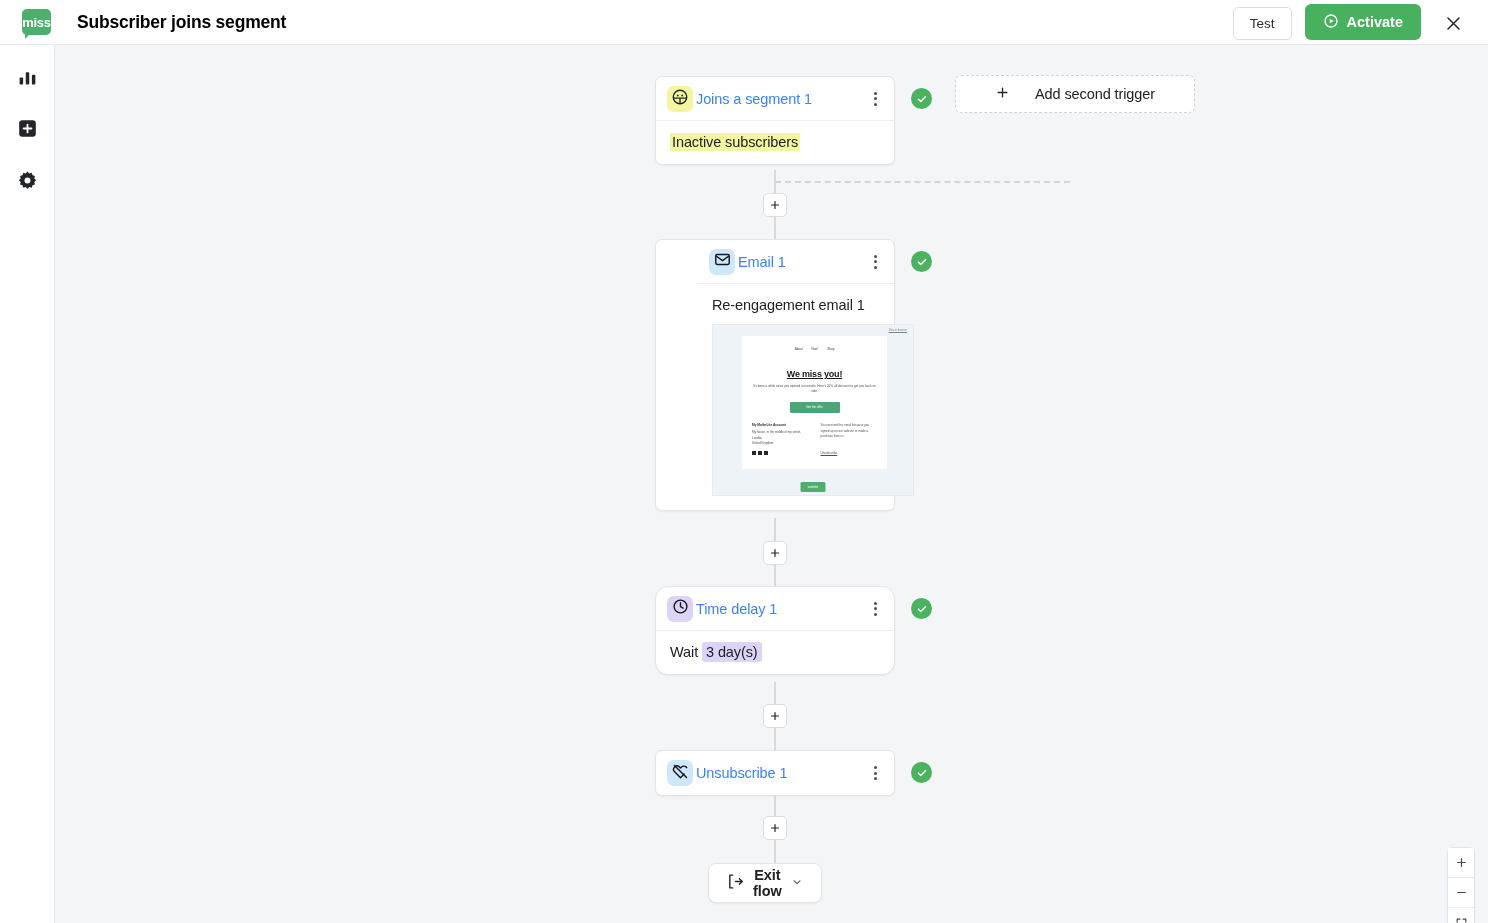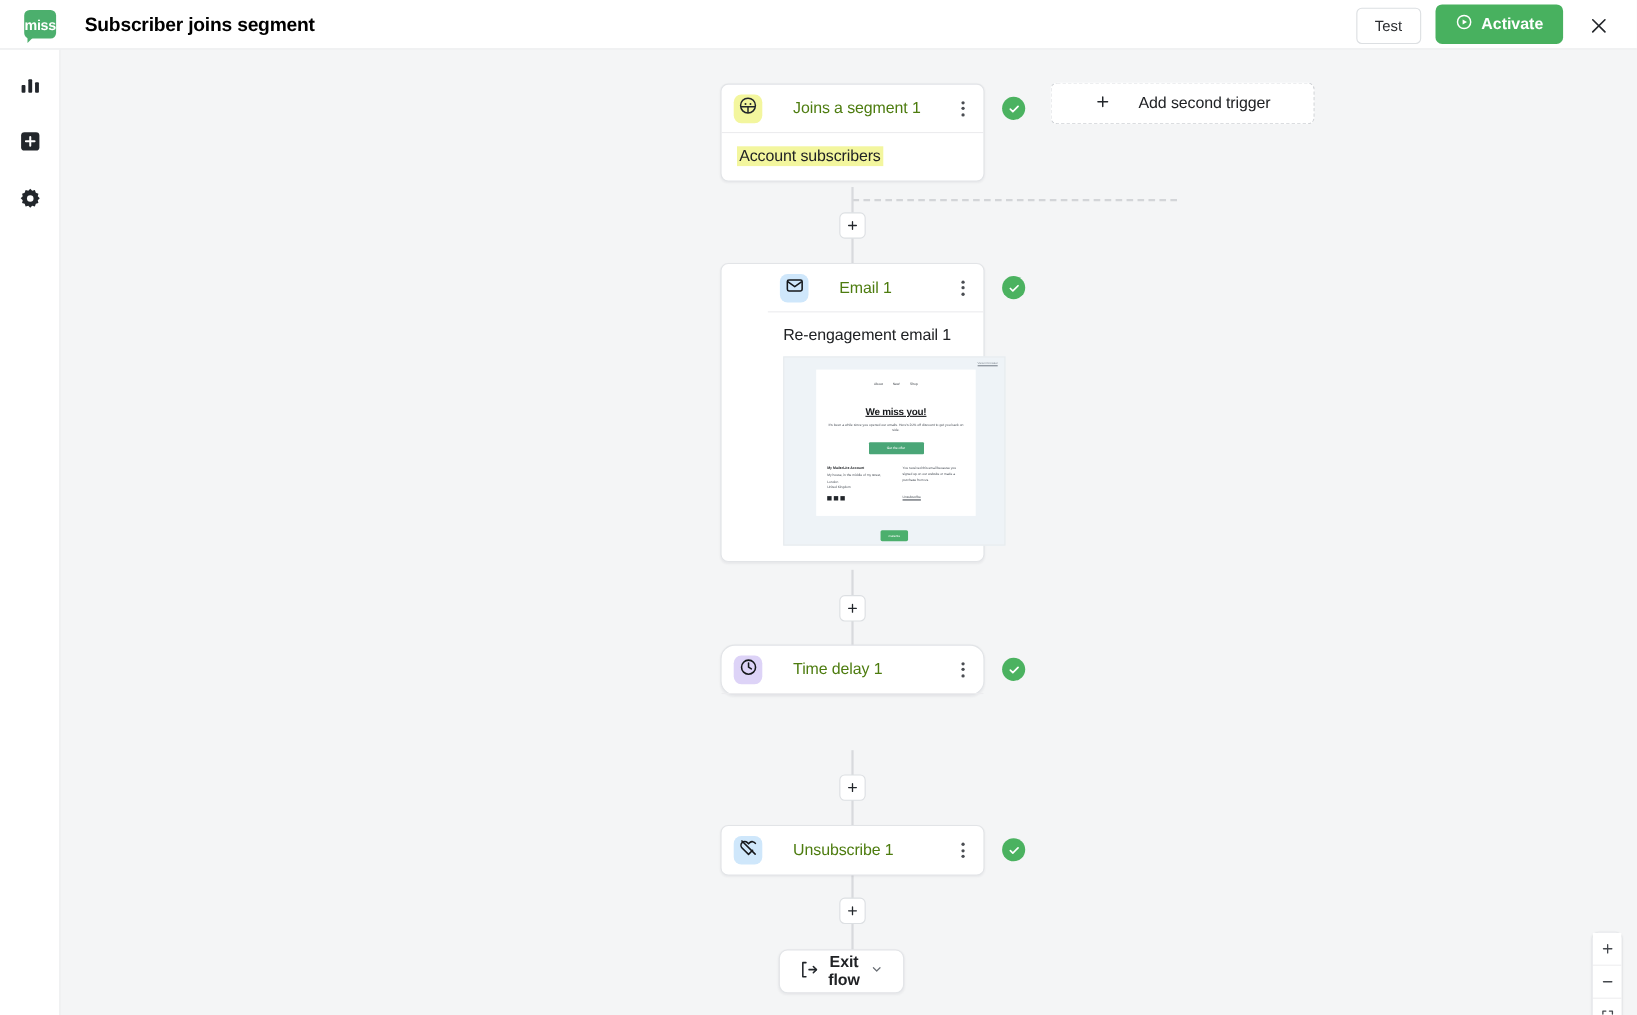--- a/index.html
+++ b/index.html
@@ -89,21 +89,21 @@
   }
   .node-head {
     height: 44px; display: flex; align-items: center; padding: 0 10px 0 11px;
   }
   .node-head.with-body { border-bottom: 1px solid #ececee; }
   .node-icon {
     width: 26px; height: 26px; border-radius: 7px;
     display: flex; align-items: center; justify-content: center; flex: 0 0 auto;
   }
   .node-title {
-    margin-left: 28px; font-size: 14.5px; color: #4d7c0f; letter-spacing: -.1px;
+    margin-left: 3px; font-size: 14.5px; color: #3b82f6; letter-spacing: -.1px;
     white-space: nowrap; overflow: hidden; text-overflow: ellipsis;
   }
   .kebab {
     margin-left: auto; width: 18px; height: 24px; cursor: pointer;
     display: flex; flex-direction: column; align-items: center; justify-content: center; gap: 2.5px;
   }
   .kebab i { width: 3px; height: 3px; border-radius: 50%; background: #4a4d52; display: block; }
   .check {
     position: absolute; top: 11px; left: 255px; width: 21px; height: 21px;
     border-radius: 50%; background: #4bb260;
@@ -295,21 +295,21 @@
         </div>
         <div class="node-title">Joins a segment 1</div>
         <div class="kebab">
             <i></i>
             <i></i>
             <i></i>
           </div>
       </div>
       <div class="node-body">
         <div class="body-text">
-          <span class="hl-yellow">Account subscribers</span>
+          <span class="hl-yellow">Inactive subscribers</span>
         </div>
       </div>
       <div class="check">
         <svg width="12" height="12" viewBox="0 0 24 24" fill="none" stroke="#fff" stroke-width="3" stroke-linecap="round" stroke-linejoin="round">
           <path d="M5 12.5l4.5 4.5L19 7.5"></path>
         </svg>
       </div>
     </div>
 
     <div class="add-trigger" style="left:900px; top:30px;">
@@ -392,20 +392,26 @@
             </svg>
           </span>
         </div>
         <div class="node-title">Time delay 1</div>
         <div class="kebab">
             <i></i>
             <i></i>
             <i></i>
           </div>
       </div>
+      <div class="node-body">
+        <div class="body-text">
+          <span>Wait</span>
+          <span class="hl-purple">3 day(s)</span>
+        </div>
+      </div>
       <div class="check">
         <svg width="12" height="12" viewBox="0 0 24 24" fill="none" stroke="#fff" stroke-width="3" stroke-linecap="round" stroke-linejoin="round">
           <path d="M5 12.5l4.5 4.5L19 7.5"></path>
         </svg>
       </div>
     </div>
 
     <div class="node" style="left:600px; top:705px;">
       <div class="node-head">
         <div class="node-icon" style="background:#cfe7fb;">

